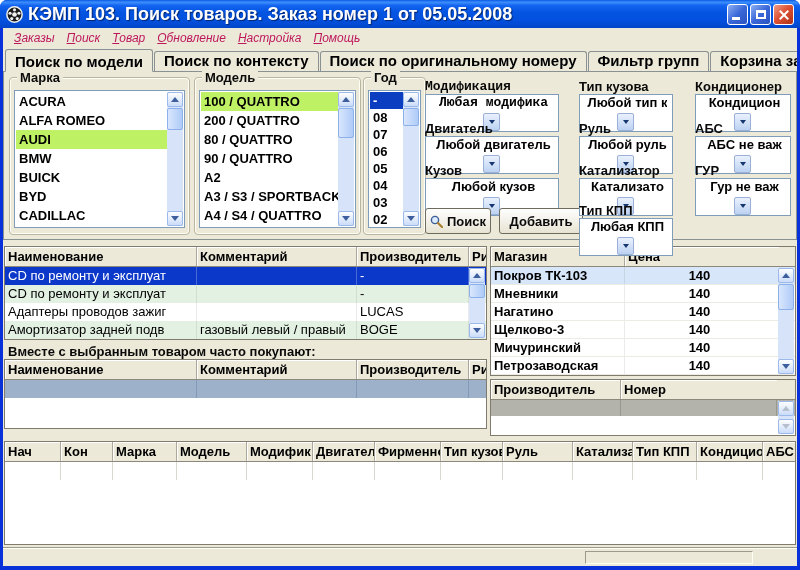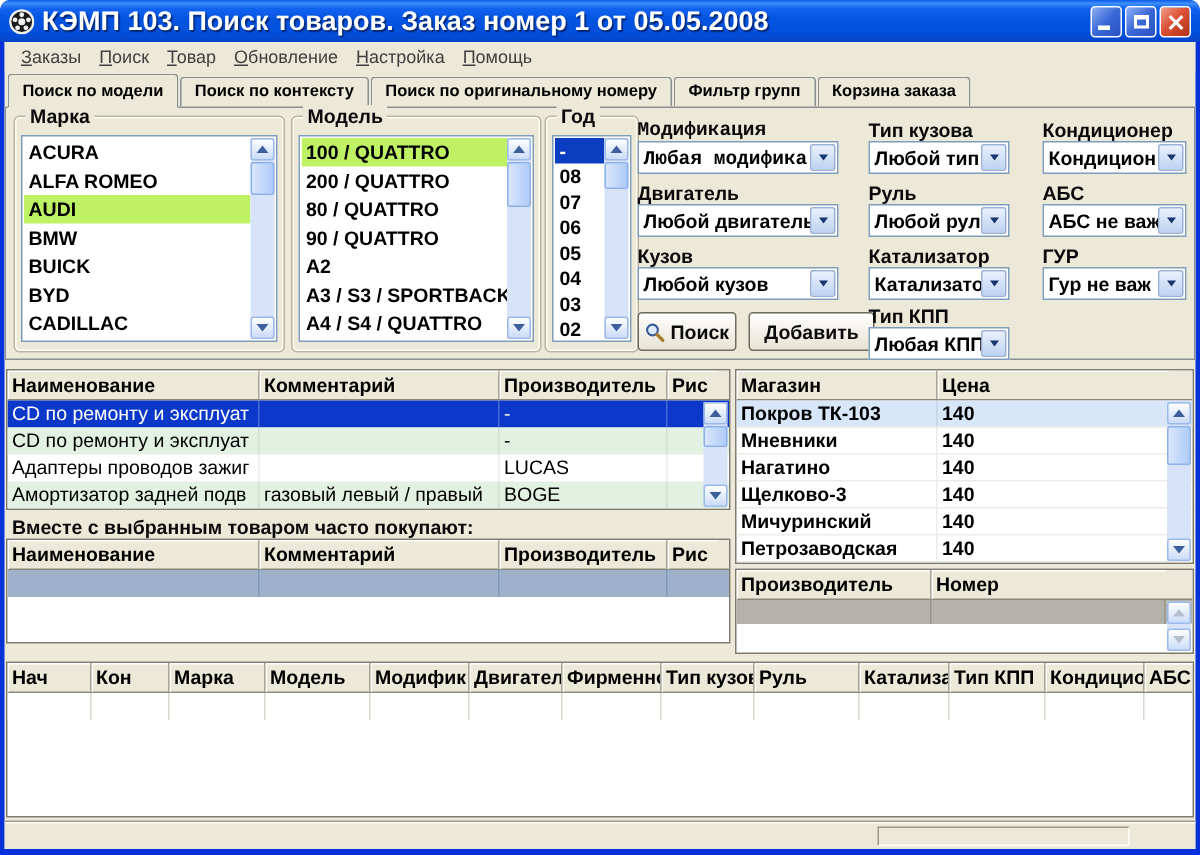--- a/index.html
+++ b/index.html
@@ -20,25 +20,25 @@
   .wbtn.close { background:linear-gradient(135deg,#f0a088 0%,#dd5236 45%,#b03015 100%); }
   .wbtn .g-min { position:absolute; left:4px; bottom:4px; width:8px; height:3px; background:#fff; }
   .wbtn .g-max { position:absolute; left:5px; top:5px; width:10px; height:9px; border:2px solid #fff; border-top-width:3px; }
   .wbtn .g-x1,.wbtn .g-x2 { position:absolute; left:4px; top:9px; width:12px; height:2px; background:#fff; }
   .wbtn .g-x1 { transform:rotate(45deg); } .wbtn .g-x2 { transform:rotate(-45deg); }
 
   
   .client { position:absolute; left:3px; right:3px; top:28px; bottom:4px; background:#ece9d8; overflow:hidden; }
 
   .menubar { position:absolute; top:0; left:0; right:0; height:20px; display:flex; align-items:center; padding-left:5px; font-size:12px; background:#ece9d8; }
-  .menuitem { padding:2px 6px; color:#404040; cursor:default; }
+  .menuitem { padding:2px 6px; color:#be185d; cursor:default;font-style:italic; }
   .menuitem u { text-decoration:underline; }
 
   .tabstrip { position:absolute; top:20px; left:1px; right:1px; height:23px; display:flex; align-items:flex-end; gap:1px; padding-left:1px; }
-  .tab { height:20px; line-height:18px; padding:0 9px; font-size:11px; font-weight:bold; background:#ece9d8;
+  .tab { height:20px; line-height:18px; padding:0 9px; font-size:15px; font-weight:bold; background:#ece9d8;
     border:1px solid #8a9192; border-bottom:none; border-radius:3px 3px 0 0; white-space:nowrap; position:relative; z-index:1; }
   .tab.active { height:23px; line-height:23px; margin-bottom:-1px; z-index:3; border-bottom:1px solid #ece9d8; }
 
   .filterpanel { position:absolute; top:43px; left:0; width:794px; height:169px; background:#ece9d8; border:1px solid #8a9192; z-index:2; }
 
   
   .gbox { position:absolute; border:1px solid #b9b5a2; border-radius:4px; box-shadow:inset 0 0 0 1px #fffef5; }
   .gbox-label { position:absolute; top:-8px; left:7px; background:#ece9d8; padding:0 3px; font-size:13px; font-weight:bold; color:#0a0a0a; }
   .listbox { position:absolute; left:4px; right:4px; top:12px; bottom:6px; background:#fff; border:1px solid #7f9db9; overflow:hidden; }
   .listbox .items { position:absolute; left:1px; top:1px; right:17px; bottom:1px; overflow:hidden; }
@@ -55,21 +55,21 @@
   .tri-up { width:0; height:0; border-left:4px solid transparent; border-right:4px solid transparent; border-bottom:5px solid #3d5f9e; }
   .tri-down { width:0; height:0; border-left:4px solid transparent; border-right:4px solid transparent; border-top:5px solid #3d5f9e; }
   .sb.disabled .tri-up { border-bottom-color:#b5bfce; }
   .sb.disabled .tri-down { border-top-color:#b5bfce; }
   .thumb { position:absolute; left:0; width:16px; background:linear-gradient(90deg,#d9e6fd,#aecbf7);
     border:1px solid #8cb0ea; border-radius:2px; }
 
   
   .field { position:absolute; }
   .flabel { font-size:13px; font-weight:bold; height:15px; white-space:nowrap; color:#0a0a0a; }
-  .combo { height:22px; background:#fff; border:1px solid #7f9db9; display:flex; align-items:center; justify-content:space-between; }
+  .combo { height:38px; background:#fff; border:1px solid #7f9db9; display:flex; align-items:center; justify-content:space-between;flex-direction:column; }
   .cval { font-size:13px; font-weight:bold; padding-left:3px; white-space:nowrap; overflow:hidden; }
   .dd { width:17px; height:18px; margin-right:1px; flex:0 0 auto; background:linear-gradient(#eaf1fd,#bcd2f2);
     border:1px solid #9ab0d8; border-radius:2px; display:flex; align-items:center; justify-content:center; }
   .dd i { width:0; height:0; border-left:3px solid transparent; border-right:3px solid transparent; border-top:4px solid #17356e; }
 
   .btn-xp { position:absolute; height:26px; background:linear-gradient(#fefefe,#e7e3d3); border:1px solid #6f6c5f; border-radius:3px;
     font-size:13px; font-weight:bold; display:flex; align-items:center; justify-content:center; gap:4px; color:#0a0a0a; }
 
   
   .tbl { position:absolute; background:#fff; border:1px solid #7f7b6f; overflow:hidden; }
@@ -77,26 +77,26 @@
   .hdr .c { font-size:13px; font-weight:bold; padding:2px 3px; white-space:nowrap; overflow:hidden;
     border-right:1px solid #aca899; box-shadow:inset 1px 1px 0 #fff; flex:0 0 auto; }
   .row { display:flex; height:18px; }
   .row .c { font-size:13px; line-height:17px; padding:0 3px; white-space:nowrap; overflow:hidden;
     border-right:1px solid rgba(0,0,0,0.08); flex:0 0 auto; }
   .row.alt { background:#e3f1e3; }
   .row.sel-blue { background:#0b38c8; color:#fff; }
   .row.sel-blue .c { border-right-color:rgba(255,255,255,0.25); }
 
   
-  .cols-res .c:nth-child(1){ width:168px; } .cols-res .c:nth-child(2){ width:160px; }
+  .cols-res .c:nth-child(1){ width:192px; } .cols-res .c:nth-child(2){ width:160px; }
   .cols-res .c:nth-child(3){ width:112px; } .cols-res .c:nth-child(4){ width:33px; border-right:none; }
 
   .shop .hdr .c:nth-child(1){ width:134px; } .shop .hdr .c:nth-child(2){ width:154px; border-right:none; }
   .shop .row .c:nth-child(1){ width:134px; font-weight:bold; }
-  .shop .row .c:nth-child(2){ width:154px; font-weight:bold; text-align:left; padding-right:8px; border-right:none; }
+  .shop .row .c:nth-child(2){ width:154px; font-weight:bold; text-align:center; padding-right:8px; border-right:none; }
   .shop .row { border-bottom:1px solid #ecece4; }
   .shop .row.first { background:#d7e6f8; }
 
   .related-label { position:absolute; font-size:13px; font-weight:bold; color:#0a0a0a; white-space:nowrap; }
   .rel-row { display:flex; height:18px; background:#9db1cb; }
   .rel-row .c { border-right:1px solid #8499b8; flex:0 0 auto; }
 
   .manu .hdr .c:nth-child(1){ width:130px; } .manu .hdr .c:nth-child(2){ width:156px; border-right:none; }
   .manu-row { display:flex; height:16px; background:#b3b3ab; }
   .manu-row .c { border-right:1px solid #98988e; flex:0 0 auto; }

